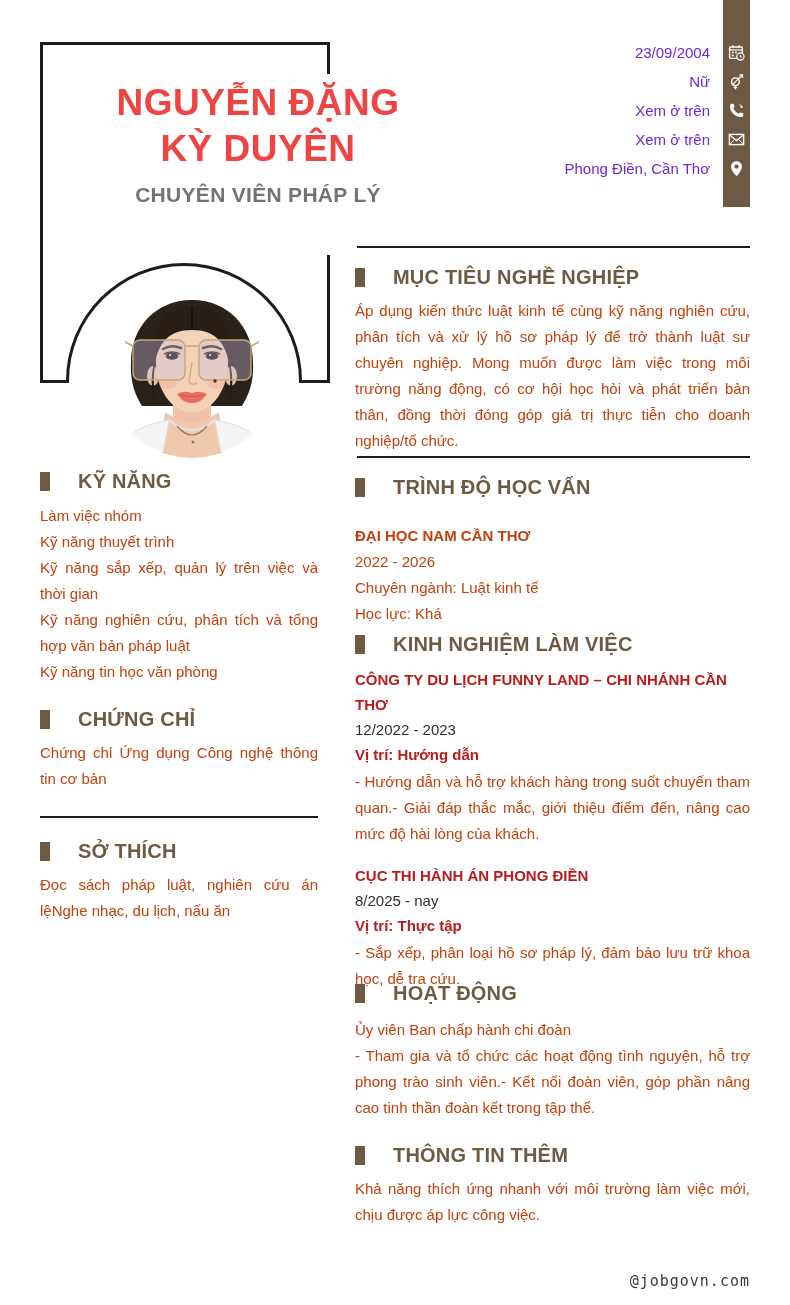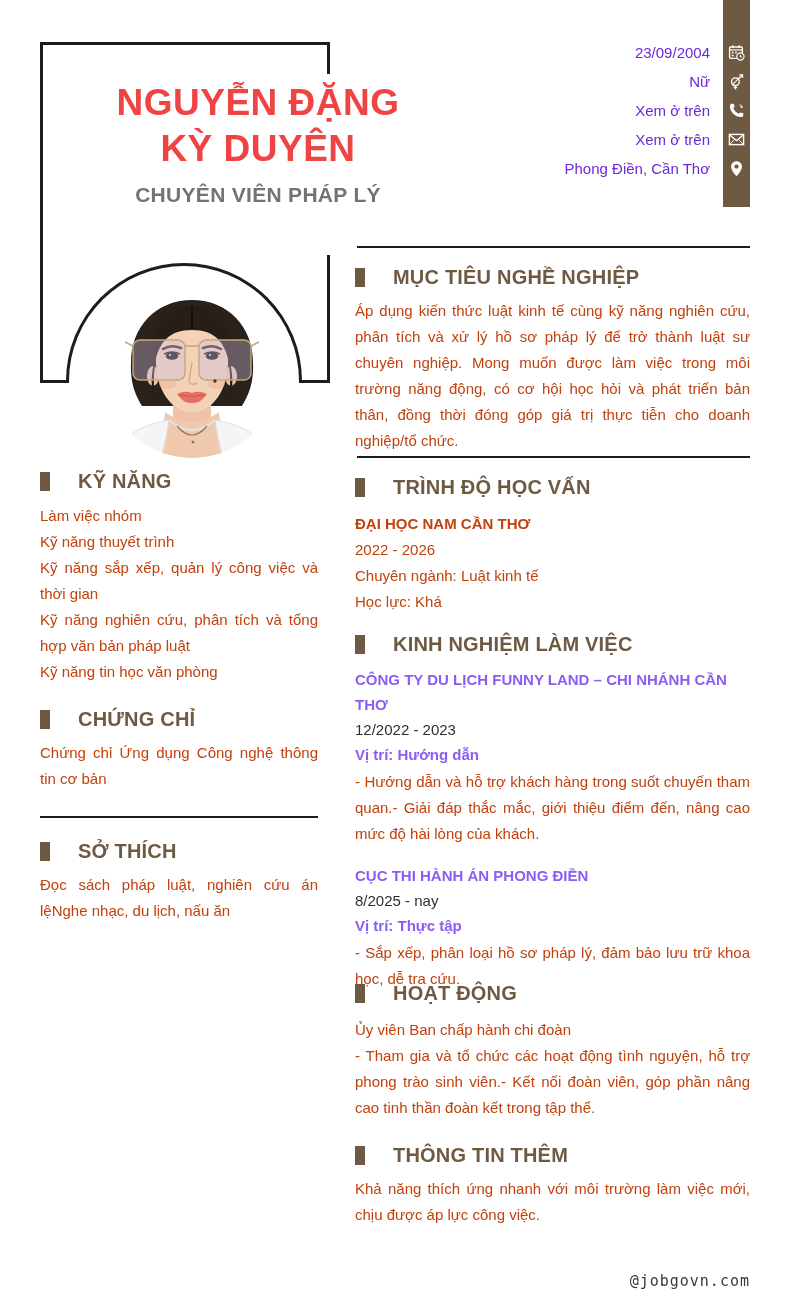--- a/index.html
+++ b/index.html
@@ -41,31 +41,31 @@
   .divider { position:absolute; background:#1c1c1c; height:2px; }
   .div-l  { left:40px;  top:816px; width:278px; }
   .div-r1 { left:357px; top:246px; width:393px; }
   .div-r2 { left:357px; top:456px; width:393px; }
   .sec { position:absolute; }
   .sec-head { display:flex; align-items:center; gap:28px; }
   .bullet { width:10px; height:19px; background:#6e5a43; flex:none; }
   .sec-title { font-size:20px; font-weight:700; color:#6e5a43; letter-spacing:.2px; white-space:nowrap; }
   .sec p, .sec .line { font-size:15px; line-height:26px; color:#c2410c; }
   .sec p { text-align:justify; margin-top:9px; }
-  .sub-bold { font-weight:700; color:#8b5cf6; }
+  .sub-bold { font-weight:700; color:#b91c1c; }
   .italic { }
   .meta { font-size:15px; line-height:25px; }
   #sec-skills { left:40px; top:470px; width:278px; }
   #sec-skills p { margin-top:0; }
   #sec-skills .items { margin-top:10px; }
   #sec-cert  { left:40px; top:708px; width:278px; }
   #sec-hobby { left:40px; top:840px; width:278px; }
   #sec-objective { left:355px; top:266px; width:395px; }
   #sec-edu { left:355px; top:476px; width:395px; }
-  #sec-edu .lines { margin-top:12px; }
+  #sec-edu .lines { margin-top:24px; }
   #sec-exp { left:355px; top:633px; width:395px; }
   .job { margin-top:11px; }
   .job + .job { margin-top:16px; }
   .job p { margin-top:2px; }
   #sec-act { left:355px; top:982px; width:395px; }
   #sec-act .lines { margin-top:12px; }
   #sec-act p { margin-top:0; }
   #sec-info { left:355px; top:1144px; width:395px; }
   .watermark {
     position:absolute; right:40px; top:1272px;
@@ -203,21 +203,21 @@
   <div class="divider div-r2"></div>
 
   <div class="sec" id="sec-skills">
     <div class="sec-head">
       <span class="bullet"></span>
       <span class="sec-title">KỸ NĂNG</span>
     </div>
     <div class="items">
       <p>Làm việc nhóm</p>
       <p>Kỹ năng thuyết trình</p>
-      <p>Kỹ năng sắp xếp, quản lý công việc và thời gian</p>
+      <p>Kỹ năng sắp xếp, quản lý trên việc và thời gian</p>
       <p>Kỹ năng nghiên cứu, phân tích và tổng hợp văn bản pháp luật</p>
       <p>Kỹ năng tin học văn phòng</p>
     </div>
   </div>
 
   <div class="sec" id="sec-cert">
     <div class="sec-head">
       <span class="bullet"></span>
       <span class="sec-title">CHỨNG CHỈ</span>
     </div>

